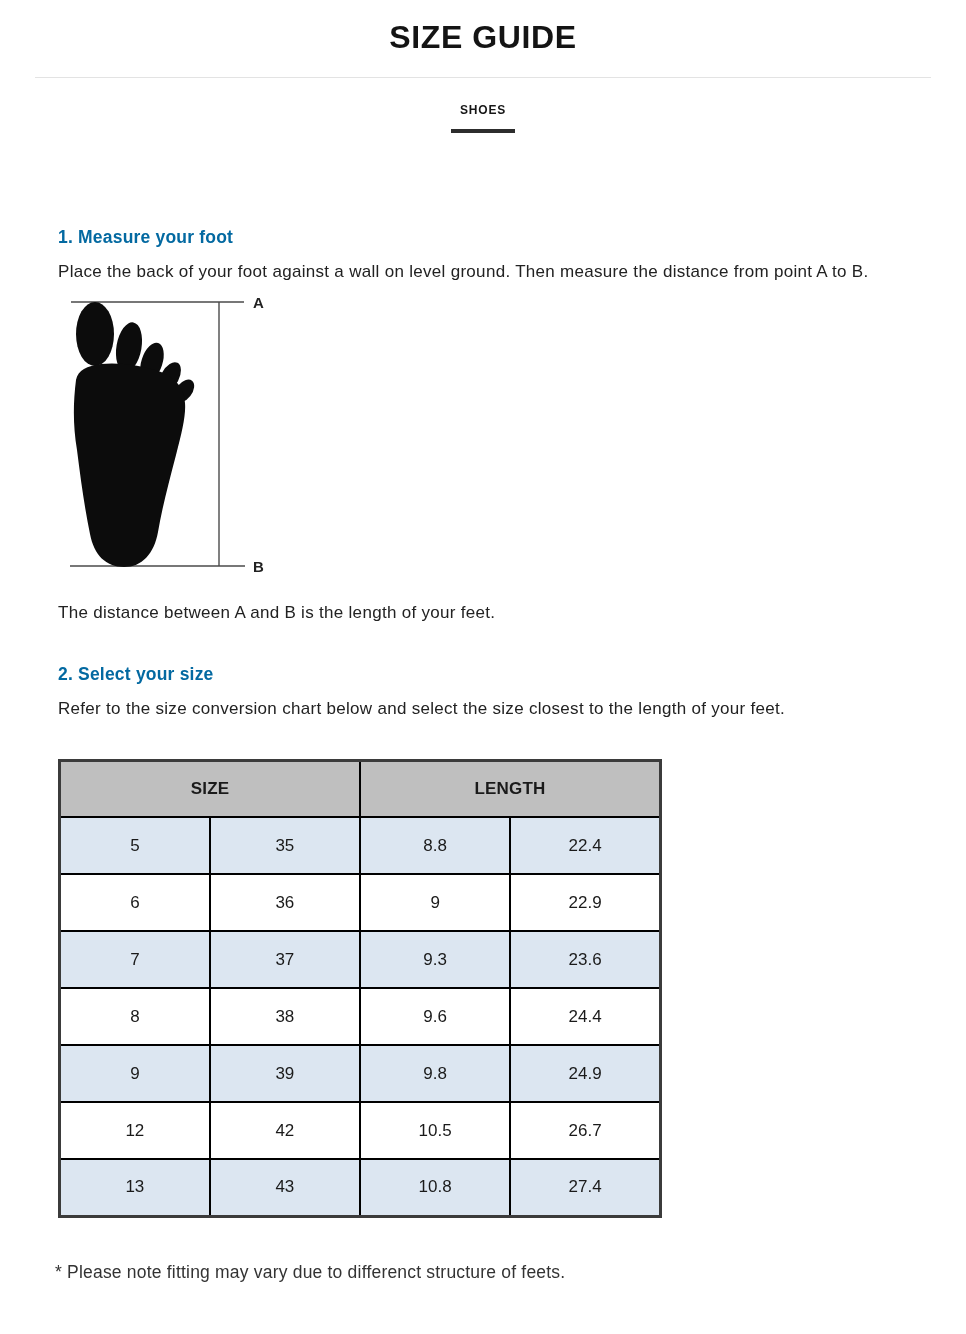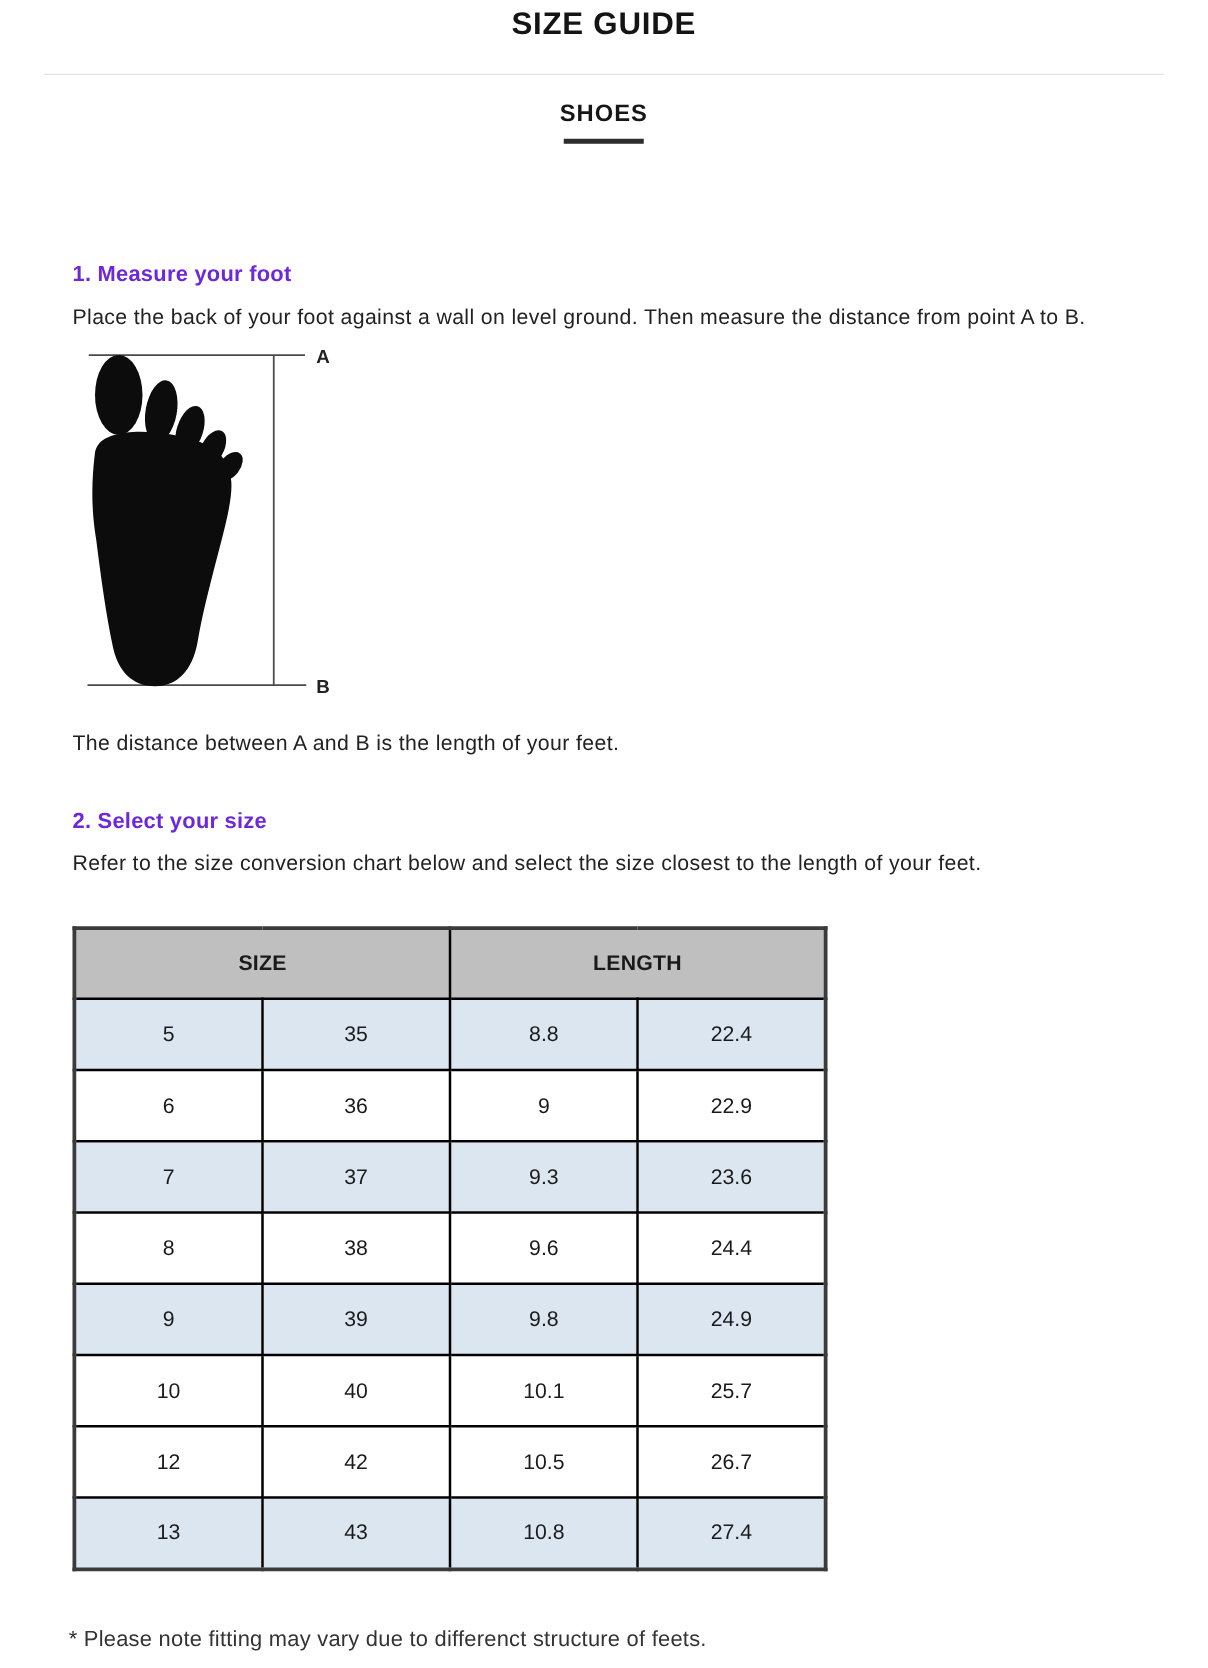--- a/index.html
+++ b/index.html
@@ -8,58 +8,58 @@
     font-family: "Liberation Sans", sans-serif;
     color: #1c1c1c;
   }
   body {
     width: 966px;
     height: 1334px;
     overflow: hidden;
     position: relative;
   }
   .page-title {
-    padding-top: 4px;
+    padding-top: 22px;
     text-align: center;
-    font-size: 25px;
+    font-size: 32px;
     line-height: 30px;
     font-weight: 700;
     letter-spacing: 0.6px;
     color: #141414;
   }
   .header-divider {
     margin: 25px 35px 0 35px;
     border-top: 1px solid #e3e3e3;
     height: 0;
   }
   .tab-row {
     margin-top: 21px;
     text-align: center;
   }
   .tab {
     display: inline-block;
-    font-size: 19px;
+    font-size: 12px;
     line-height: 22px;
     font-weight: 700;
     letter-spacing: 0.8px;
     color: #161616;
     cursor: pointer;
   }
   .tab-underline {
     width: 64px;
     height: 3.5px;
     background: #2d2d2d;
     margin: 8px auto 0 auto;
   }
   .section-heading {
     margin: 0 58px;
     font-size: 17.5px;
     line-height: 22px;
     font-weight: 700;
-    color: #6d28d9;
+    color: #0369a1;
     letter-spacing: 0.2px;
   }
   .section-body {
     margin: 13px 40px 0 58px;
     font-size: 17px;
     line-height: 21px;
     letter-spacing: 0.3px;
     color: #222222;
   }
   .heading-measure { margin-top: 93px; }
@@ -202,26 +202,20 @@
           <td>9.6</td>
           <td>24.4</td>
         </tr>
         <tr class="alt">
           <td>9</td>
           <td>39</td>
           <td>9.8</td>
           <td>24.9</td>
         </tr>
         <tr>
-          <td>10</td>
-          <td>40</td>
-          <td>10.1</td>
-          <td>25.7</td>
-        </tr>
-        <tr>
           <td>12</td>
           <td>42</td>
           <td>10.5</td>
           <td>26.7</td>
         </tr>
         <tr class="alt">
           <td>13</td>
           <td>43</td>
           <td>10.8</td>
           <td>27.4</td>

